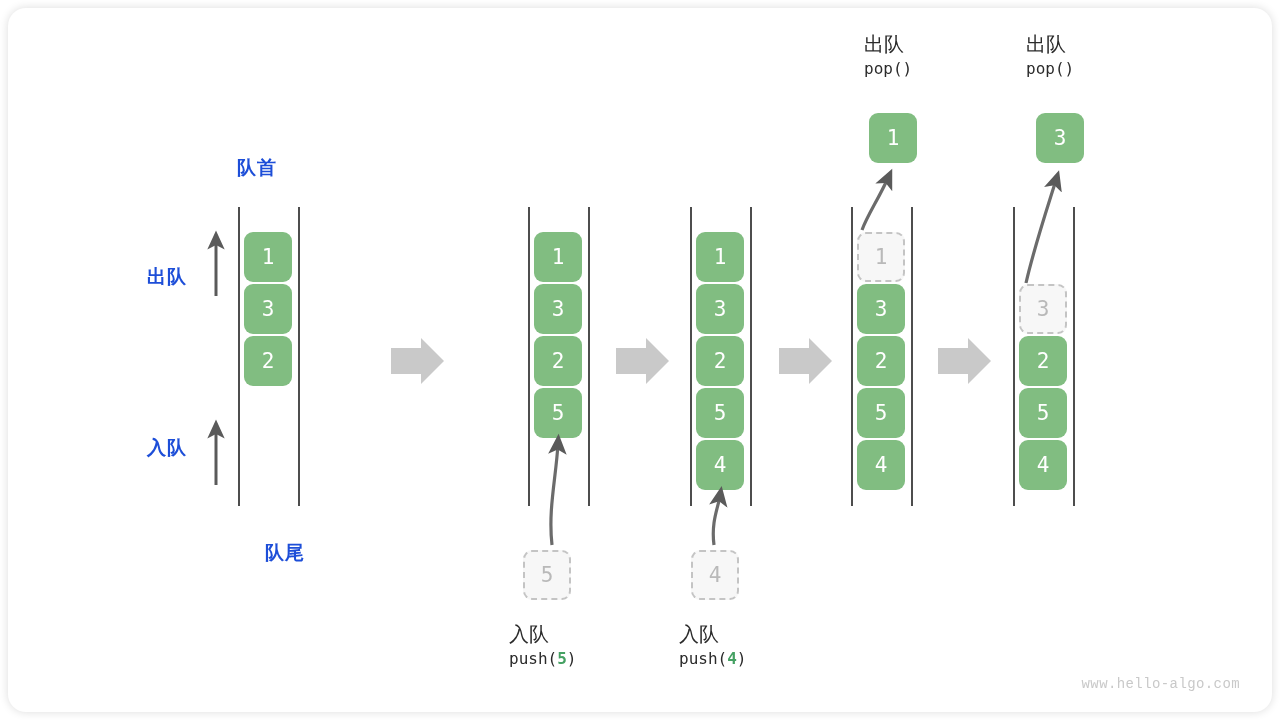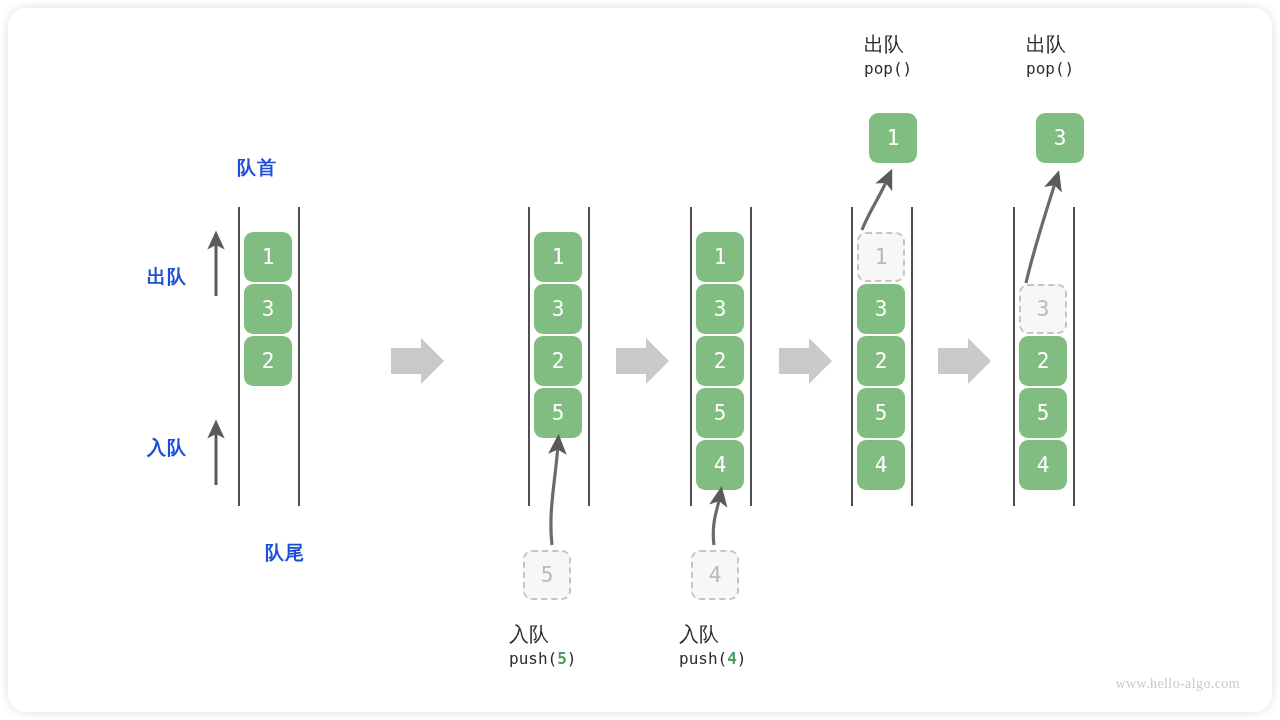--- a/index.html
+++ b/index.html
@@ -119,21 +119,21 @@
     pointer-events: none;
   }
 
   
   #watermark {
     position: absolute;
     right: 40px;
     bottom: 28px;
     font-size: 14px;
     color: #c9c9c9;
-    font-family: Liberation Serif, serif;
+    font-family: Liberation Mono, monospace;
     letter-spacing: 0.4px;
   }
 </style>
 </head>
 <body>
 
 <div id="stage">
   <div id="card"></div>
 
 

